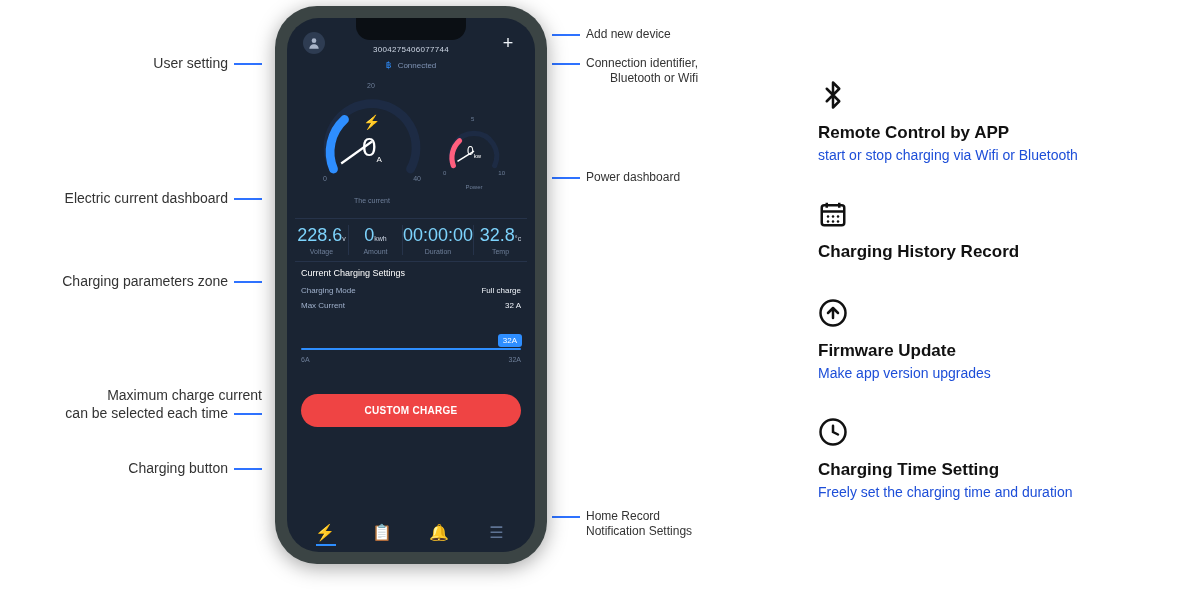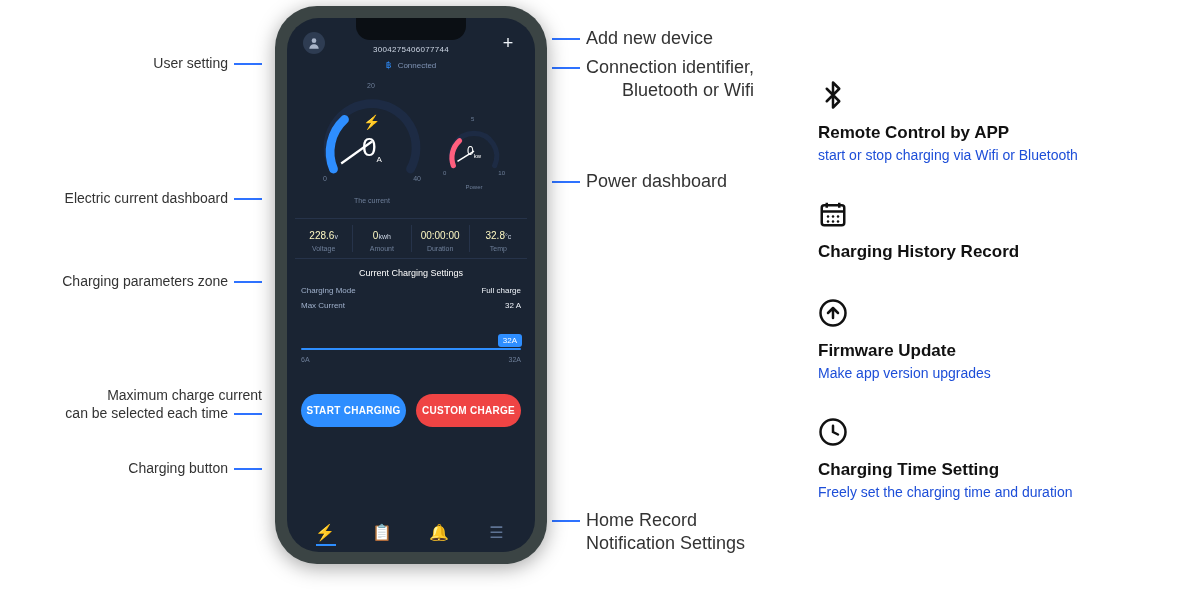--- a/index.html
+++ b/index.html
@@ -25,21 +25,21 @@
     display: inline-block;
     width: 28px;
     height: 0;
     border-top: 2px solid #2e72ff;
     vertical-align: middle;
     margin-left: 6px;
   }
   .callout-right {
     position: absolute;
     text-align: left;
-    font-size: 18px;
+    font-size: 12px;
     color: #333;
     line-height: 1.25;
   }
   .callout-right .dash {
     display: inline-block;
     width: 28px;
     height: 0;
     border-top: 2px solid #2e72ff;
     vertical-align: middle;
     margin-right: 6px;
@@ -146,30 +146,30 @@
     position: absolute; top: 200px; left: 8px; right: 8px;
     display: flex; justify-content: space-around;
     border-top: 1px solid #26334a;
     border-bottom: 1px solid #26334a;
     padding: 6px 0;
   }
   .params .cell {
     flex: 1; text-align: center; border-left: 1px solid #26334a;
   }
   .params .cell:first-child { border-left: none; }
-  .params .v { font-size: 10px; color: #fef9c3; }
+  .params .v { font-size: 18px; color: #7dd3fc; }
   .params .u { font-size: 7px; color: #cdd6e4; }
   .params .lbl { font-size: 7px; color: #6e7f99; margin-top: 2px; }
 
   
   .settings {
     position: absolute; top: 250px; left: 14px; right: 14px;
     font-size: 8px; color: #cdd6e4;
   }
-  .settings .title { font-size: 9px; color: #fff; margin-bottom: 8px; text-align: center; }
+  .settings .title { font-size: 9px; color: #fff; margin-bottom: 8px; }
   .settings .row { display: flex; justify-content: space-between; margin: 6px 0; color:#9fb0cb;}
   .settings .row .rv { color: #eef2f8; }
 
   
   .slider {
     position: absolute; top: 330px; left: 14px; right: 14px;
   }
   .slider .bubble {
     position: absolute; right: -1px; top: -14px;
     background: #2e8eff; color: #fff; font-size: 8px;
@@ -342,21 +342,20 @@
     <div class="slider">
       <div class="bubble">32A</div>
       <div class="track"></div>
       <div class="ends">
         <span>6A</span>
         <span>32A</span>
       </div>
     </div>
 
     <div class="btns">
-      <button class="btn-start">START CHARGING</button>
       <button class="btn-custom">CUSTOM CHARGE</button>
     </div>
 
     <div class="nav">
       <div class="item active"><span>⚡</span></div>
       <div class="item"><span>📋</span></div>
       <div class="item"><span>🔔</span></div>
       <div class="item"><span>☰</span></div>
     </div>
   </div>

